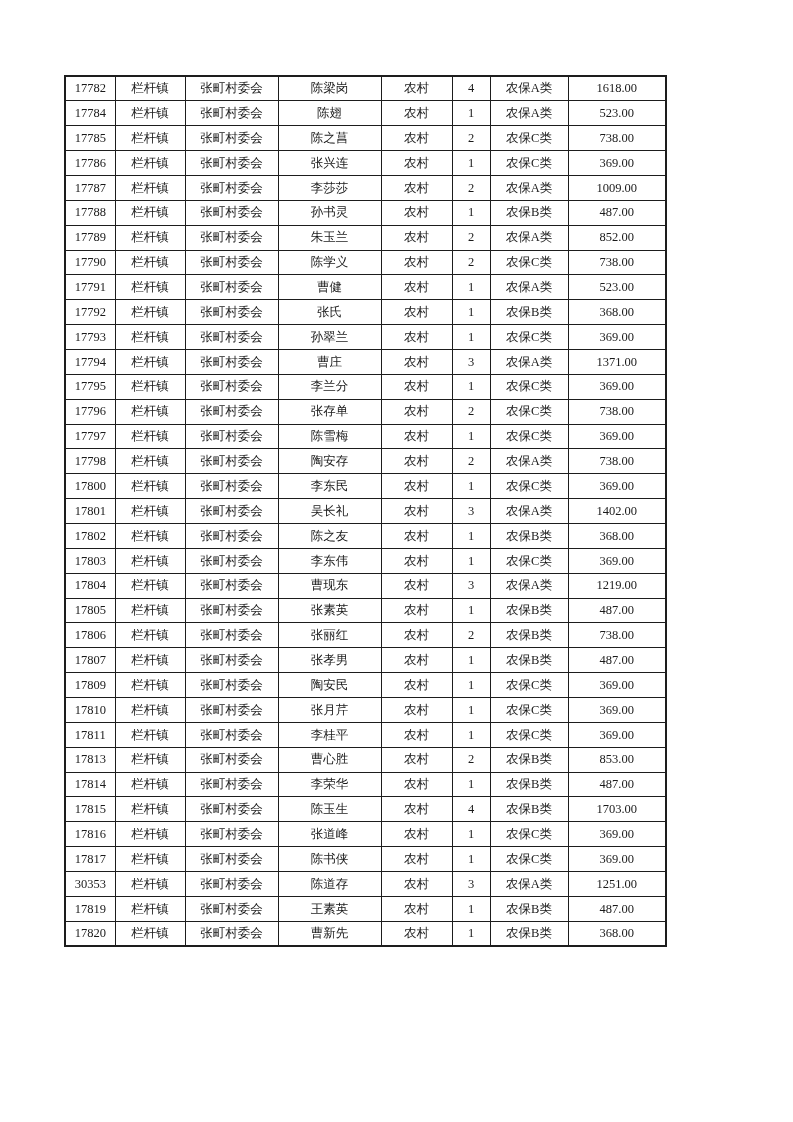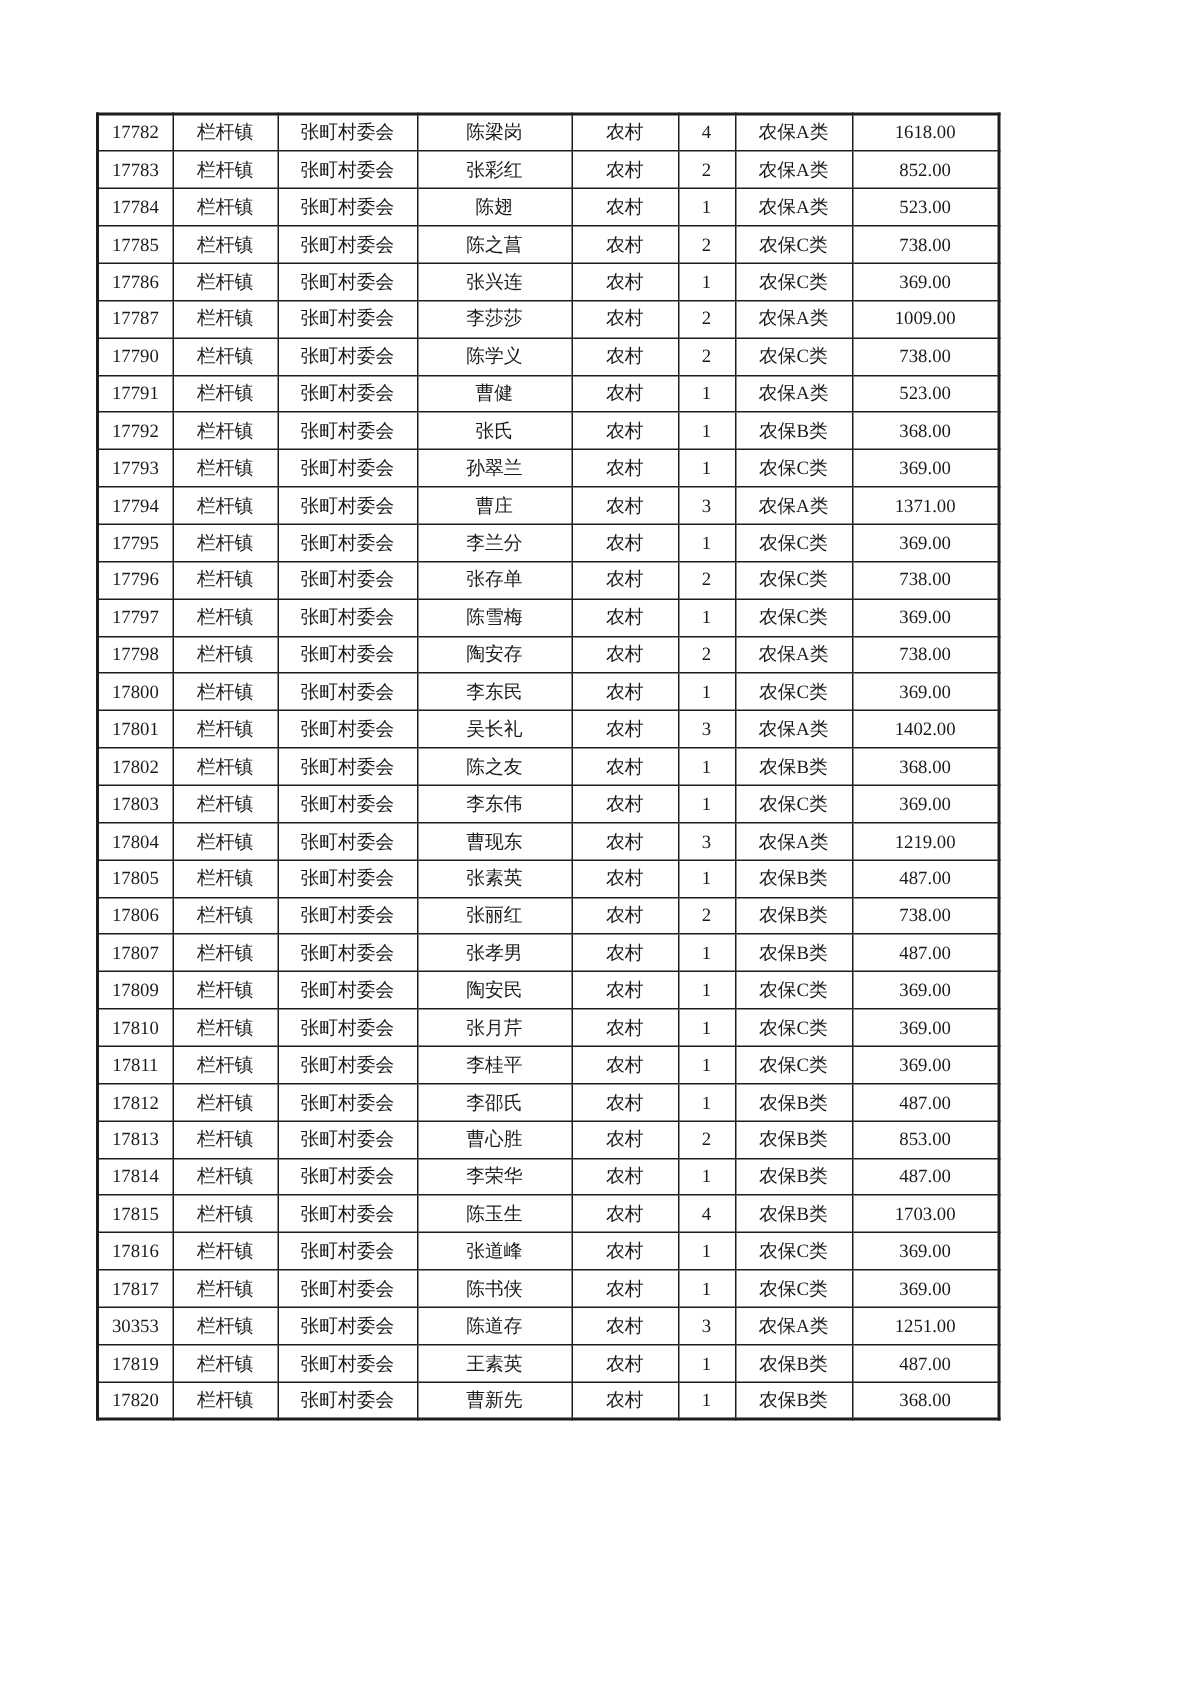--- a/index.html
+++ b/index.html
@@ -67,240 +67,250 @@
       <td>17782</td>
       <td>栏杆镇</td>
       <td>张町村委会</td>
       <td>陈梁岗</td>
       <td>农村</td>
       <td>4</td>
       <td>农保A类</td>
       <td>1618.00</td>
     </tr>
         <tr>
-      <td>17783</td>
-      <td>栏杆镇</td>
-      <td>张町村委会</td>
-      <td>张彩红</td>
+      <td>17784</td>
+      <td>栏杆镇</td>
+      <td>张町村委会</td>
+      <td>陈翅</td>
+      <td>农村</td>
+      <td>1</td>
+      <td>农保A类</td>
+      <td>523.00</td>
+    </tr>
+        <tr>
+      <td>17785</td>
+      <td>栏杆镇</td>
+      <td>张町村委会</td>
+      <td>陈之菖</td>
+      <td>农村</td>
+      <td>2</td>
+      <td>农保C类</td>
+      <td>738.00</td>
+    </tr>
+        <tr>
+      <td>17786</td>
+      <td>栏杆镇</td>
+      <td>张町村委会</td>
+      <td>张兴连</td>
+      <td>农村</td>
+      <td>1</td>
+      <td>农保C类</td>
+      <td>369.00</td>
+    </tr>
+        <tr>
+      <td>17787</td>
+      <td>栏杆镇</td>
+      <td>张町村委会</td>
+      <td>李莎莎</td>
+      <td>农村</td>
+      <td>2</td>
+      <td>农保A类</td>
+      <td>1009.00</td>
+    </tr>
+        <tr>
+      <td>17788</td>
+      <td>栏杆镇</td>
+      <td>张町村委会</td>
+      <td>孙书灵</td>
+      <td>农村</td>
+      <td>1</td>
+      <td>农保B类</td>
+      <td>487.00</td>
+    </tr>
+        <tr>
+      <td>17789</td>
+      <td>栏杆镇</td>
+      <td>张町村委会</td>
+      <td>朱玉兰</td>
       <td>农村</td>
       <td>2</td>
       <td>农保A类</td>
       <td>852.00</td>
     </tr>
         <tr>
-      <td>17784</td>
-      <td>栏杆镇</td>
-      <td>张町村委会</td>
-      <td>陈翅</td>
+      <td>17790</td>
+      <td>栏杆镇</td>
+      <td>张町村委会</td>
+      <td>陈学义</td>
+      <td>农村</td>
+      <td>2</td>
+      <td>农保C类</td>
+      <td>738.00</td>
+    </tr>
+        <tr>
+      <td>17791</td>
+      <td>栏杆镇</td>
+      <td>张町村委会</td>
+      <td>曹健</td>
       <td>农村</td>
       <td>1</td>
       <td>农保A类</td>
       <td>523.00</td>
     </tr>
         <tr>
-      <td>17785</td>
-      <td>栏杆镇</td>
-      <td>张町村委会</td>
-      <td>陈之菖</td>
+      <td>17792</td>
+      <td>栏杆镇</td>
+      <td>张町村委会</td>
+      <td>张氏</td>
+      <td>农村</td>
+      <td>1</td>
+      <td>农保B类</td>
+      <td>368.00</td>
+    </tr>
+        <tr>
+      <td>17793</td>
+      <td>栏杆镇</td>
+      <td>张町村委会</td>
+      <td>孙翠兰</td>
+      <td>农村</td>
+      <td>1</td>
+      <td>农保C类</td>
+      <td>369.00</td>
+    </tr>
+        <tr>
+      <td>17794</td>
+      <td>栏杆镇</td>
+      <td>张町村委会</td>
+      <td>曹庄</td>
+      <td>农村</td>
+      <td>3</td>
+      <td>农保A类</td>
+      <td>1371.00</td>
+    </tr>
+        <tr>
+      <td>17795</td>
+      <td>栏杆镇</td>
+      <td>张町村委会</td>
+      <td>李兰分</td>
+      <td>农村</td>
+      <td>1</td>
+      <td>农保C类</td>
+      <td>369.00</td>
+    </tr>
+        <tr>
+      <td>17796</td>
+      <td>栏杆镇</td>
+      <td>张町村委会</td>
+      <td>张存单</td>
       <td>农村</td>
       <td>2</td>
       <td>农保C类</td>
       <td>738.00</td>
     </tr>
         <tr>
-      <td>17786</td>
-      <td>栏杆镇</td>
-      <td>张町村委会</td>
-      <td>张兴连</td>
-      <td>农村</td>
-      <td>1</td>
-      <td>农保C类</td>
-      <td>369.00</td>
-    </tr>
-        <tr>
-      <td>17787</td>
-      <td>栏杆镇</td>
-      <td>张町村委会</td>
-      <td>李莎莎</td>
-      <td>农村</td>
-      <td>2</td>
-      <td>农保A类</td>
-      <td>1009.00</td>
-    </tr>
-        <tr>
-      <td>17790</td>
-      <td>栏杆镇</td>
-      <td>张町村委会</td>
-      <td>陈学义</td>
-      <td>农村</td>
-      <td>2</td>
-      <td>农保C类</td>
+      <td>17797</td>
+      <td>栏杆镇</td>
+      <td>张町村委会</td>
+      <td>陈雪梅</td>
+      <td>农村</td>
+      <td>1</td>
+      <td>农保C类</td>
+      <td>369.00</td>
+    </tr>
+        <tr>
+      <td>17798</td>
+      <td>栏杆镇</td>
+      <td>张町村委会</td>
+      <td>陶安存</td>
+      <td>农村</td>
+      <td>2</td>
+      <td>农保A类</td>
       <td>738.00</td>
     </tr>
         <tr>
-      <td>17791</td>
-      <td>栏杆镇</td>
-      <td>张町村委会</td>
-      <td>曹健</td>
-      <td>农村</td>
-      <td>1</td>
-      <td>农保A类</td>
-      <td>523.00</td>
-    </tr>
-        <tr>
-      <td>17792</td>
-      <td>栏杆镇</td>
-      <td>张町村委会</td>
-      <td>张氏</td>
+      <td>17800</td>
+      <td>栏杆镇</td>
+      <td>张町村委会</td>
+      <td>李东民</td>
+      <td>农村</td>
+      <td>1</td>
+      <td>农保C类</td>
+      <td>369.00</td>
+    </tr>
+        <tr>
+      <td>17801</td>
+      <td>栏杆镇</td>
+      <td>张町村委会</td>
+      <td>吴长礼</td>
+      <td>农村</td>
+      <td>3</td>
+      <td>农保A类</td>
+      <td>1402.00</td>
+    </tr>
+        <tr>
+      <td>17802</td>
+      <td>栏杆镇</td>
+      <td>张町村委会</td>
+      <td>陈之友</td>
       <td>农村</td>
       <td>1</td>
       <td>农保B类</td>
       <td>368.00</td>
     </tr>
         <tr>
-      <td>17793</td>
-      <td>栏杆镇</td>
-      <td>张町村委会</td>
-      <td>孙翠兰</td>
-      <td>农村</td>
-      <td>1</td>
-      <td>农保C类</td>
-      <td>369.00</td>
-    </tr>
-        <tr>
-      <td>17794</td>
-      <td>栏杆镇</td>
-      <td>张町村委会</td>
-      <td>曹庄</td>
+      <td>17803</td>
+      <td>栏杆镇</td>
+      <td>张町村委会</td>
+      <td>李东伟</td>
+      <td>农村</td>
+      <td>1</td>
+      <td>农保C类</td>
+      <td>369.00</td>
+    </tr>
+        <tr>
+      <td>17804</td>
+      <td>栏杆镇</td>
+      <td>张町村委会</td>
+      <td>曹现东</td>
       <td>农村</td>
       <td>3</td>
       <td>农保A类</td>
-      <td>1371.00</td>
-    </tr>
-        <tr>
-      <td>17795</td>
-      <td>栏杆镇</td>
-      <td>张町村委会</td>
-      <td>李兰分</td>
-      <td>农村</td>
-      <td>1</td>
-      <td>农保C类</td>
-      <td>369.00</td>
-    </tr>
-        <tr>
-      <td>17796</td>
-      <td>栏杆镇</td>
-      <td>张町村委会</td>
-      <td>张存单</td>
-      <td>农村</td>
-      <td>2</td>
-      <td>农保C类</td>
+      <td>1219.00</td>
+    </tr>
+        <tr>
+      <td>17805</td>
+      <td>栏杆镇</td>
+      <td>张町村委会</td>
+      <td>张素英</td>
+      <td>农村</td>
+      <td>1</td>
+      <td>农保B类</td>
+      <td>487.00</td>
+    </tr>
+        <tr>
+      <td>17806</td>
+      <td>栏杆镇</td>
+      <td>张町村委会</td>
+      <td>张丽红</td>
+      <td>农村</td>
+      <td>2</td>
+      <td>农保B类</td>
       <td>738.00</td>
     </tr>
         <tr>
-      <td>17797</td>
-      <td>栏杆镇</td>
-      <td>张町村委会</td>
-      <td>陈雪梅</td>
-      <td>农村</td>
-      <td>1</td>
-      <td>农保C类</td>
-      <td>369.00</td>
-    </tr>
-        <tr>
-      <td>17798</td>
-      <td>栏杆镇</td>
-      <td>张町村委会</td>
-      <td>陶安存</td>
-      <td>农村</td>
-      <td>2</td>
-      <td>农保A类</td>
-      <td>738.00</td>
-    </tr>
-        <tr>
-      <td>17800</td>
-      <td>栏杆镇</td>
-      <td>张町村委会</td>
-      <td>李东民</td>
-      <td>农村</td>
-      <td>1</td>
-      <td>农保C类</td>
-      <td>369.00</td>
-    </tr>
-        <tr>
-      <td>17801</td>
-      <td>栏杆镇</td>
-      <td>张町村委会</td>
-      <td>吴长礼</td>
-      <td>农村</td>
-      <td>3</td>
-      <td>农保A类</td>
-      <td>1402.00</td>
-    </tr>
-        <tr>
-      <td>17802</td>
-      <td>栏杆镇</td>
-      <td>张町村委会</td>
-      <td>陈之友</td>
-      <td>农村</td>
-      <td>1</td>
-      <td>农保B类</td>
-      <td>368.00</td>
-    </tr>
-        <tr>
-      <td>17803</td>
-      <td>栏杆镇</td>
-      <td>张町村委会</td>
-      <td>李东伟</td>
-      <td>农村</td>
-      <td>1</td>
-      <td>农保C类</td>
-      <td>369.00</td>
-    </tr>
-        <tr>
-      <td>17804</td>
-      <td>栏杆镇</td>
-      <td>张町村委会</td>
-      <td>曹现东</td>
-      <td>农村</td>
-      <td>3</td>
-      <td>农保A类</td>
-      <td>1219.00</td>
-    </tr>
-        <tr>
-      <td>17805</td>
-      <td>栏杆镇</td>
-      <td>张町村委会</td>
-      <td>张素英</td>
+      <td>17807</td>
+      <td>栏杆镇</td>
+      <td>张町村委会</td>
+      <td>张孝男</td>
       <td>农村</td>
       <td>1</td>
       <td>农保B类</td>
       <td>487.00</td>
     </tr>
         <tr>
-      <td>17806</td>
-      <td>栏杆镇</td>
-      <td>张町村委会</td>
-      <td>张丽红</td>
-      <td>农村</td>
-      <td>2</td>
-      <td>农保B类</td>
-      <td>738.00</td>
-    </tr>
-        <tr>
-      <td>17807</td>
-      <td>栏杆镇</td>
-      <td>张町村委会</td>
-      <td>张孝男</td>
-      <td>农村</td>
-      <td>1</td>
-      <td>农保B类</td>
-      <td>487.00</td>
-    </tr>
-        <tr>
       <td>17809</td>
       <td>栏杆镇</td>
       <td>张町村委会</td>
       <td>陶安民</td>
       <td>农村</td>
       <td>1</td>
       <td>农保C类</td>
       <td>369.00</td>
     </tr>
         <tr>
@@ -315,30 +325,20 @@
     </tr>
         <tr>
       <td>17811</td>
       <td>栏杆镇</td>
       <td>张町村委会</td>
       <td>李桂平</td>
       <td>农村</td>
       <td>1</td>
       <td>农保C类</td>
       <td>369.00</td>
-    </tr>
-        <tr>
-      <td>17812</td>
-      <td>栏杆镇</td>
-      <td>张町村委会</td>
-      <td>李邵氏</td>
-      <td>农村</td>
-      <td>1</td>
-      <td>农保B类</td>
-      <td>487.00</td>
     </tr>
         <tr>
       <td>17813</td>
       <td>栏杆镇</td>
       <td>张町村委会</td>
       <td>曹心胜</td>
       <td>农村</td>
       <td>2</td>
       <td>农保B类</td>
       <td>853.00</td>

